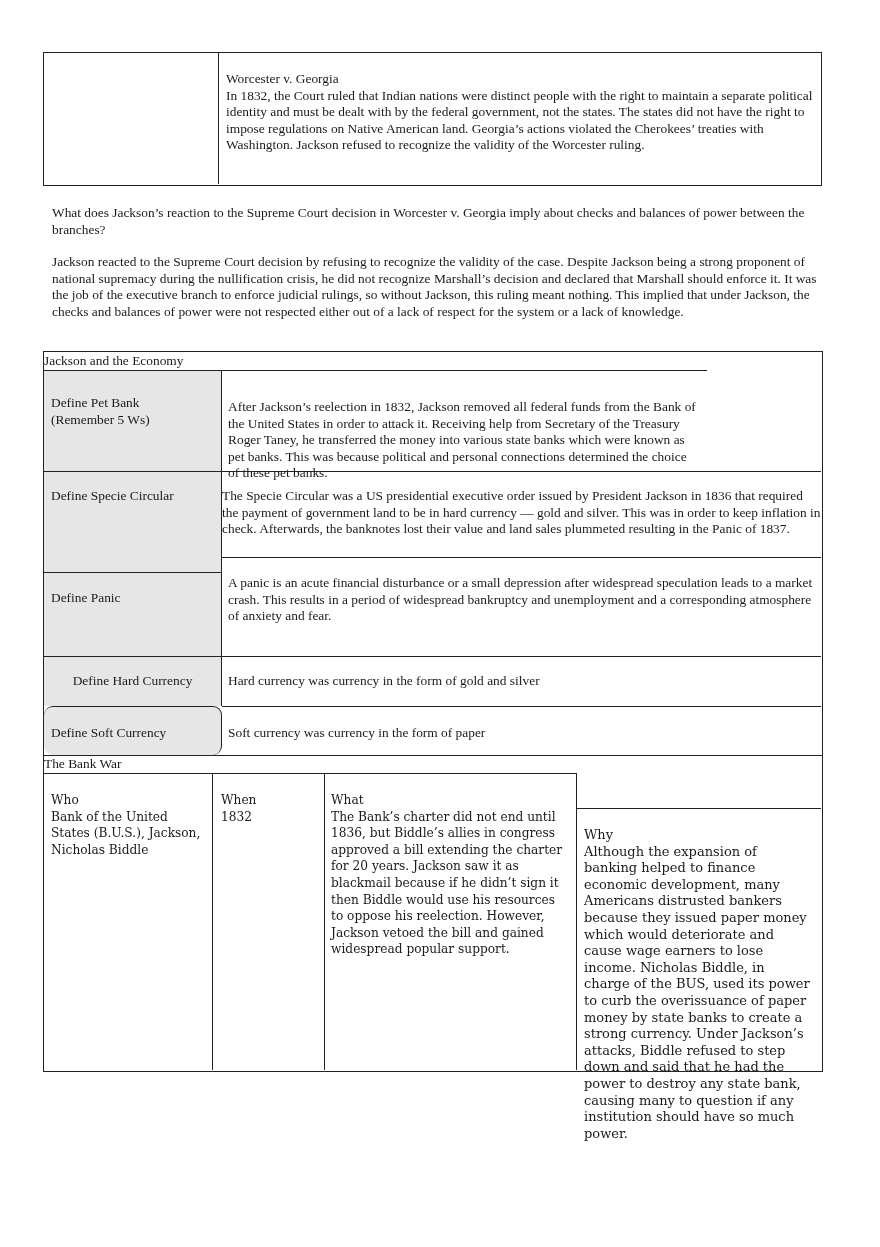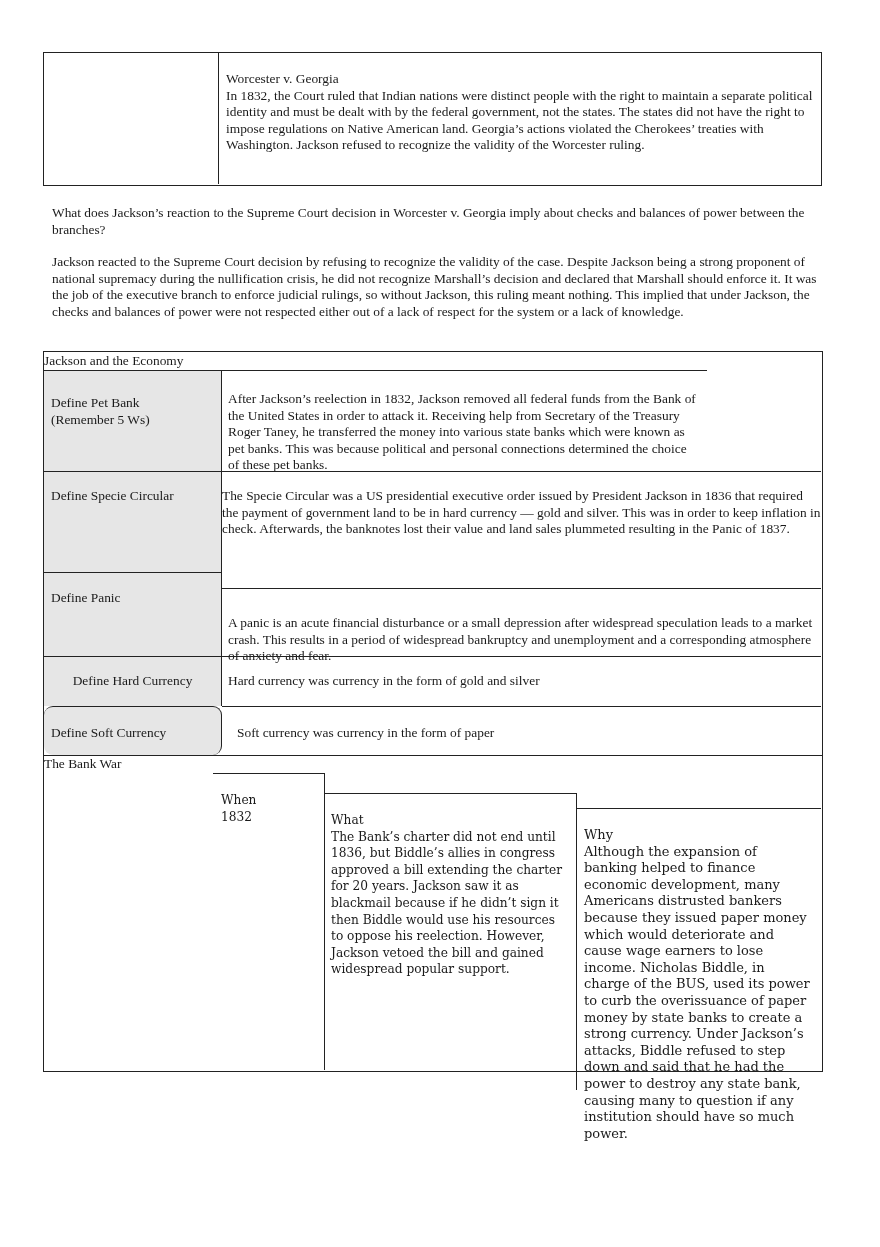--- a/index.html
+++ b/index.html
@@ -29,63 +29,67 @@
 <div class="txt" style="left:52px; top:205px; width:760px;">What does Jackson’s reaction to the Supreme Court decision in Worcester v. Georgia imply about checks and balances of power between the branches?</div>
 <div class="txt" style="left:52px; top:254px; width:780px;">Jackson reacted to the Supreme Court decision by refusing to recognize the validity of the case. Despite Jackson being a strong proponent of national supremacy during the nullification crisis, he did not recognize Marshall’s decision and declared that Marshall should enforce it. It was the job of the executive branch to enforce judicial rulings, so without Jackson, this ruling meant nothing. This implied that under Jackson, the checks and balances of power were not respected either out of a lack of respect for the system or a lack of knowledge.</div>
 
 <div class="abs b" style="left:43px; top:351px; width:780px; height:405px;">
   <div class="cell center" style="left:0; top:1px; width:777px; height:17px;">Jackson and the Economy</div>
 
   <div class="cell gray" style="left:0; top:18px; width:178px; height:101px; border-top:1.5px solid #222; border-right:1.5px solid #222; padding:24px 7px;">
     <div style="white-space:pre-line;">Define Pet Bank
 (Remember 5 Ws)</div>
   </div>
-  <div class="cell" style="left:178px; top:18px; width:485px; height:101px; border-top:1.5px solid #222; padding:20px 6px;">
+  <div class="cell" style="left:178px; top:18px; width:485px; height:101px; border-top:1.5px solid #222; padding:28px 6px;">
     <div>After Jackson’s reelection in 1832, Jackson removed all federal funds from the Bank of the United States in order to attack it. Receiving help from Secretary of the Treasury Roger Taney, he transferred the money into various state banks which were known as pet banks. This was because political and personal connections determined the choice of these pet banks.</div>
   </div>
 
   <div class="cell gray" style="left:0; top:119px; width:178px; height:101px; border-top:1.5px solid #222; border-right:1.5px solid #222; padding:16px 7px;">
     <div>Define Specie Circular</div>
   </div>
   <div class="cell" style="left:178px; top:119px; width:599px; height:101px; border-top:1.5px solid #222; padding:16px 0;">
     <div>The Specie Circular was a US presidential executive order issued by President Jackson in 1836 that required the payment of government land to be in hard currency — gold and silver. This was in order to keep inflation in check. Afterwards, the banknotes lost their value and land sales plummeted resulting in the Panic of 1837.</div>
   </div>
 
   <div class="cell gray" style="left:0; top:220px; width:178px; height:84px; border-top:1.5px solid #222; border-right:1.5px solid #222; padding:17px 7px;">
     <div>Define Panic</div>
   </div>
-  <div class="cell" style="left:178px; top:236px; width:599px; height:84px; border-top:1.5px solid #222; padding:26px 6px;">
+  <div class="cell" style="left:178px; top:205px; width:599px; height:84px; border-top:1.5px solid #222; padding:17px 6px;">
     <div>A panic is an acute financial disturbance or a small depression after widespread speculation leads to a market crash. This results in a period of widespread bankruptcy and unemployment and a corresponding atmosphere of anxiety and fear.</div>
   </div>
 
   <div class="cell gray" style="left:0; top:304px; width:178px; height:50px; border-top:1.5px solid #222; border-right:1.5px solid #222; padding:16px 7px;text-align:center;">
     <div>Define Hard Currency</div>
   </div>
   <div class="cell" style="left:178px; top:304px; width:599px; height:50px; border-top:1.5px solid #222; padding:16px 6px;">
     <div>Hard currency was currency in the form of gold and silver</div>
   </div>
 
   <div class="cell gray" style="left:0; top:354px; width:178px; height:49px; border-top:1.5px solid #222; border-right:1.5px solid #222; padding:18px 7px;border-radius:9px;">
     <div>Define Soft Currency</div>
   </div>
-  <div class="cell" style="left:178px; top:354px; width:599px; height:49px; border-top:1.5px solid #222; padding:18px 15px;">
+  <div class="cell" style="left:178px; top:354px; width:599px; height:49px; border-top:1.5px solid #222; padding:18px 6px;">
     <div>Soft currency was currency in the form of paper</div>
   </div>
 </div>
 
 <div class="abs b" style="left:43px; top:754px; width:780px; height:318px; border-top:none;">
   <div class="cell center" style="left:0; top:2px; width:777px; height:17px;">The Bank War</div>
 
+  <div class="cell" style="left:0; top:19px; width:169px; height:297px; border-top:1.5px solid #222; border-right:1.5px solid #222; padding:18px 7px; font-family:'DejaVu Serif', serif; font-size:12.2px; line-height:16.6px;">
+    <div>Who</div>
+    <div>Bank of the United States (B.U.S.), Jackson, Nicholas Biddle</div>
+  </div>
 
   <div class="cell" style="left:169px; top:19px; width:112px; height:297px; border-top:1.5px solid #222; border-right:1.5px solid #222; padding:18px 8px; font-family:'DejaVu Serif', serif; font-size:12.2px; line-height:16.6px;">
     <div>When</div>
     <div>1832</div>
   </div>
 
-  <div class="cell" style="left:281px; top:19px; width:252px; height:297px; border-top:1.5px solid #222; border-right:1.5px solid #222; padding:18px 6px; font-family:'DejaVu Serif', serif; font-size:12.2px; line-height:16.6px;margin-top:20px;">
+  <div class="cell" style="left:281px; top:19px; width:252px; height:297px; border-top:1.5px solid #222; border-right:1.5px solid #222; padding:18px 6px; font-family:'DejaVu Serif', serif; font-size:12.2px; line-height:16.6px;">
     <div>What</div>
     <div>The Bank’s charter did not end until 1836, but Biddle’s allies in congress approved a bill extending the charter for 20 years. Jackson saw it as blackmail because if he didn’t sign it then Biddle would use his resources to oppose his reelection. However, Jackson vetoed the bill and gained widespread popular support.</div>
   </div>
 
   <div class="cell" style="left:533px; top:19px; width:244px; height:297px; border-top:1.5px solid #222; padding:18px 7px; font-family:'DejaVu Serif', serif; font-size:13px; line-height:16.6px;margin-top:35px;">
     <div>Why</div>
     <div>Although the expansion of banking helped to finance economic development, many Americans distrusted bankers because they issued paper money which would deteriorate and cause wage earners to lose income. Nicholas Biddle, in charge of the BUS, used its power to curb the overissuance of paper money by state banks to create a strong currency. Under Jackson’s attacks, Biddle refused to step down and said that he had the power to destroy any state bank, causing many to question if any institution should have so much power.</div>
   </div>
 </div>
 

